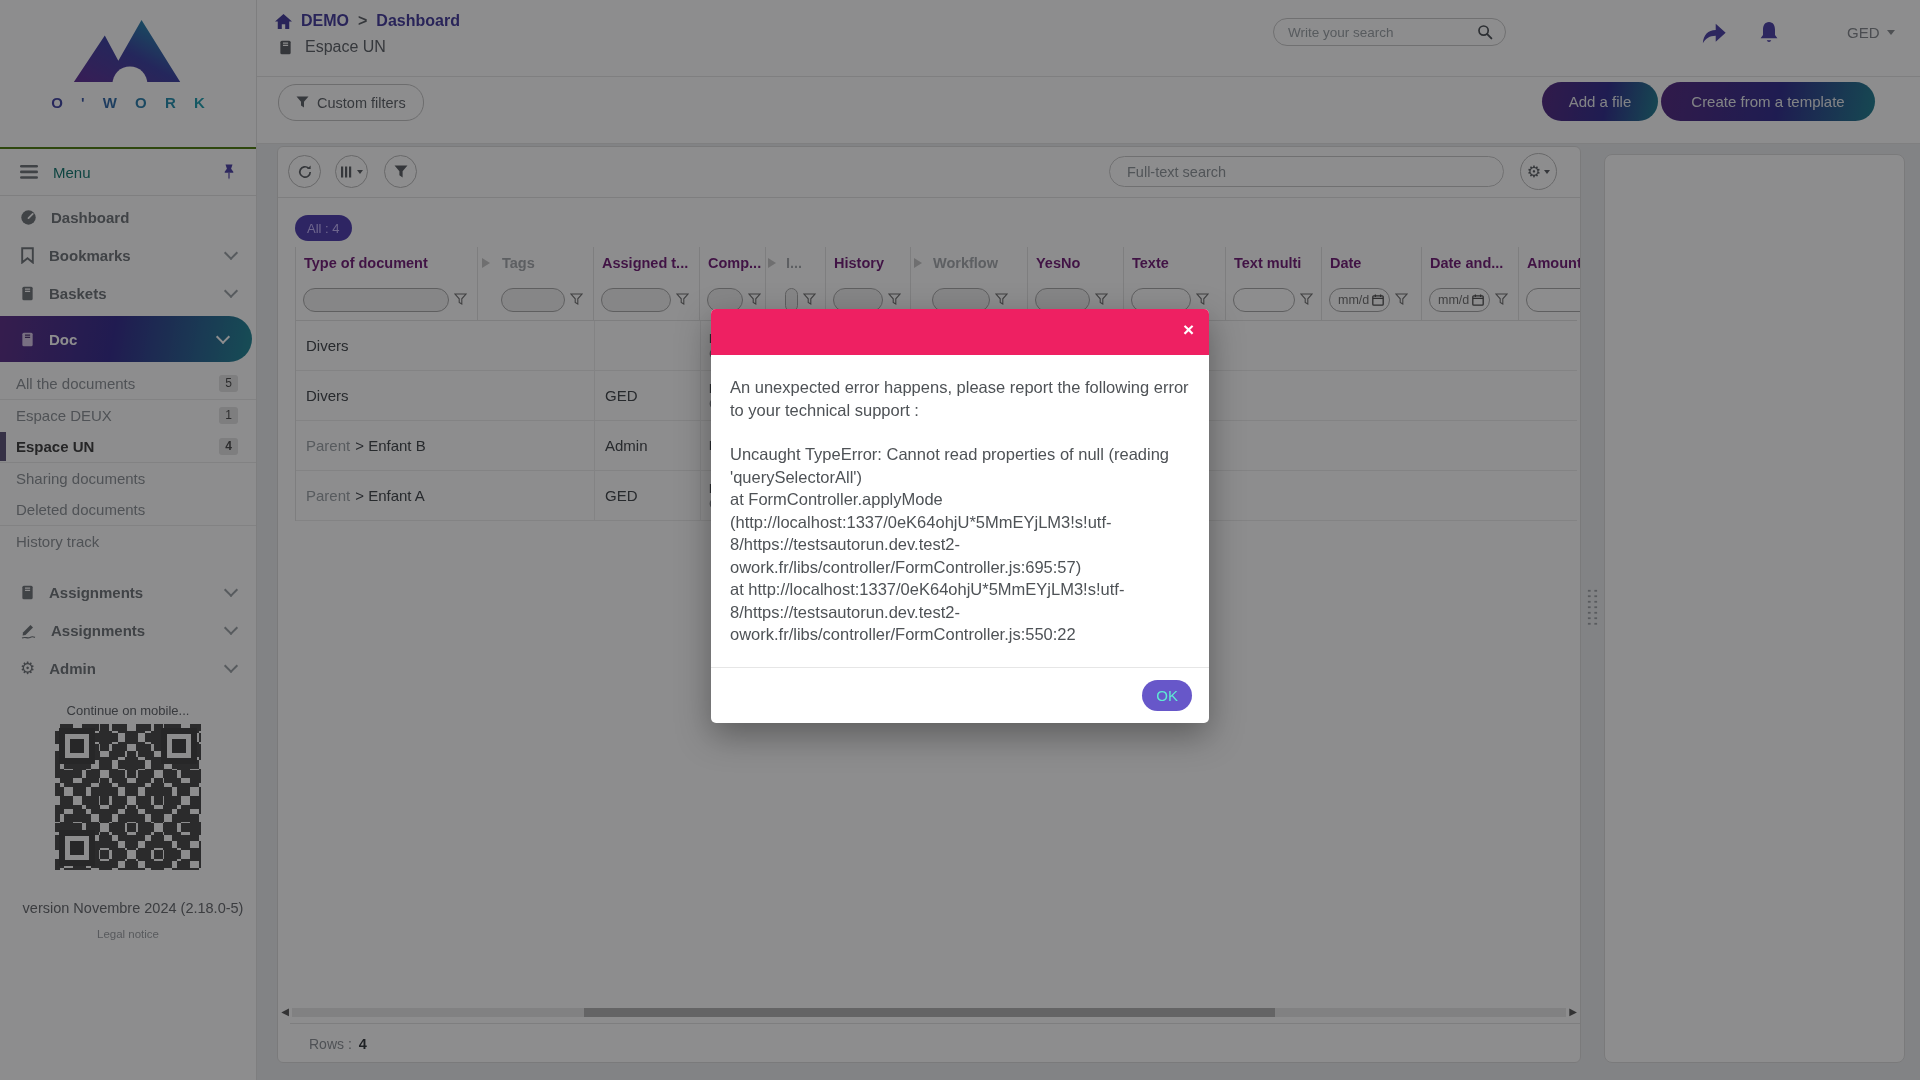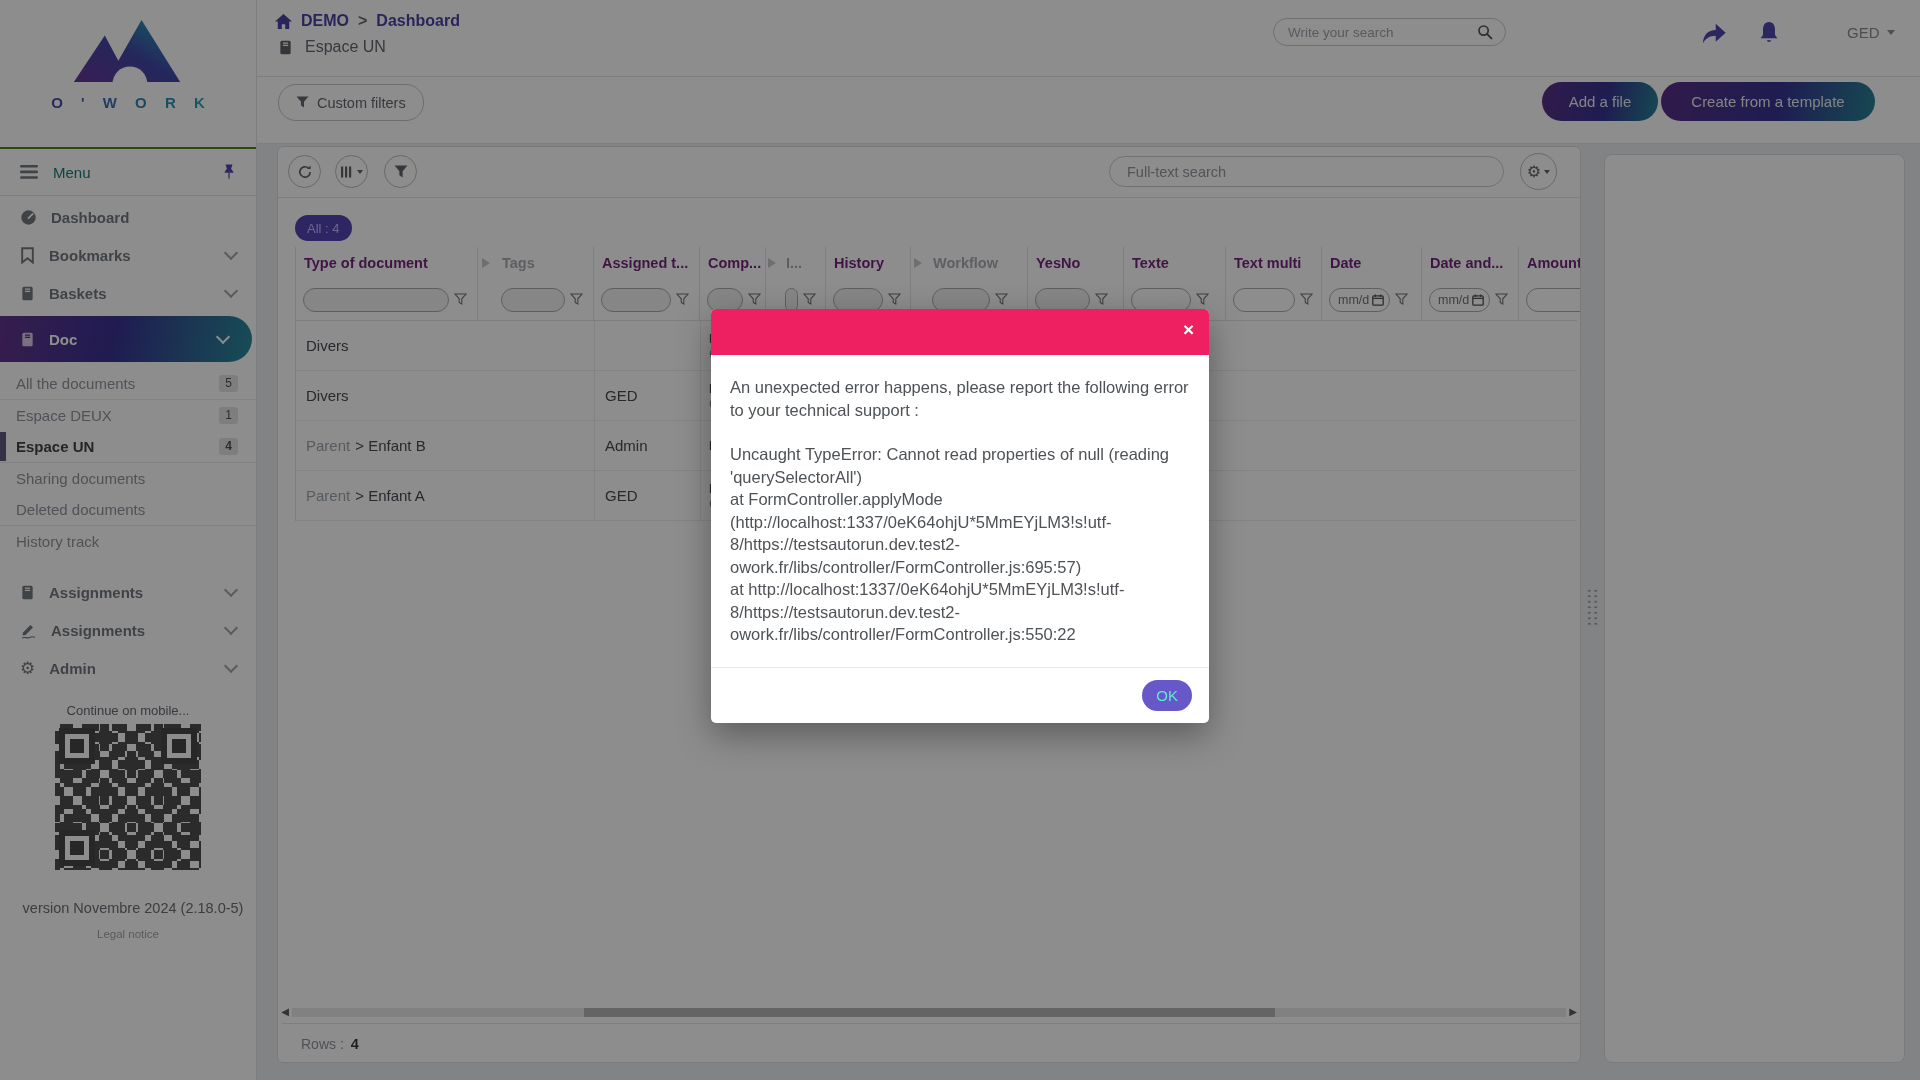--- a/index.html
+++ b/index.html
@@ -114,21 +114,21 @@
   .rc-type{width:298px;}
   .rc-assigned{width:106px;border-left:1px solid #ececec;}
   .rc-comp{flex:1;border-left:1px solid #ececec;flex-direction:column;align-items:flex-start;justify-content:center;padding:0 0 0 8px;}
   .t-muted{color:#9aa0a5;margin-right:5px;}
   .frag-top{font-weight:bold;font-size:13px;line-height:15px;color:#44494e;}
   .frag-bottom{font-size:13px;line-height:15px;color:#83888d;}
   .hscroll{position:absolute;left:0;right:0;top:859px;height:12px;display:flex;align-items:center;}
   .sbar-arrow{width:14px;text-align:center;font-size:10px;color:#555;cursor:pointer;line-height:12px;font-family:"DejaVu Sans",sans-serif;}
   .sbar-track{flex:1;height:9px;background:#e8e8e8;position:relative;}
   .sbar-thumb{position:absolute;left:292px;width:691px;top:0;height:9px;background:#b2b2b2;cursor:grab;}
-  .tfoot{position:absolute;left:4px;right:0;top:876px;height:39px;border-top:1px solid #e3e3e3;
+  .tfoot{position:absolute;left:12px;right:0;top:876px;height:39px;border-top:1px solid #e3e3e3;
          display:flex;align-items:center;padding-left:19px;font-size:14px;color:#8a8f94;}
   .tfoot b{color:#2f3337;margin-left:7px;font-size:14.5px;}
 
   
   .right-card{position:absolute;left:1604px;top:154px;width:301px;height:909px;background:#fff;
         border:1px solid #dcdcdc;border-radius:8px;box-sizing:border-box;}
   .resizer{position:absolute;left:1586px;top:588px;width:13px;height:37px;cursor:col-resize;
         background-image:radial-gradient(#9da1a5 1.4px,transparent 1.5px);background-size:6.5px 5.5px;}
 
   

